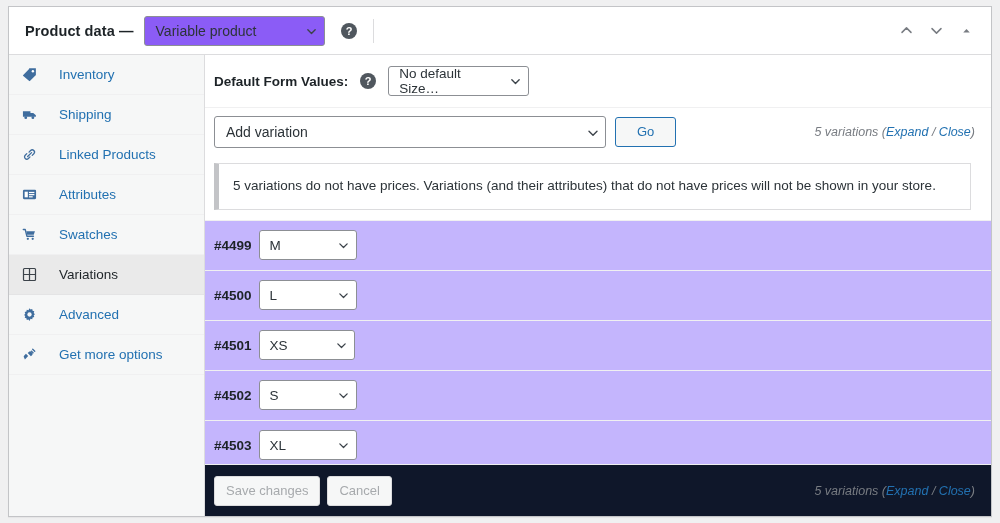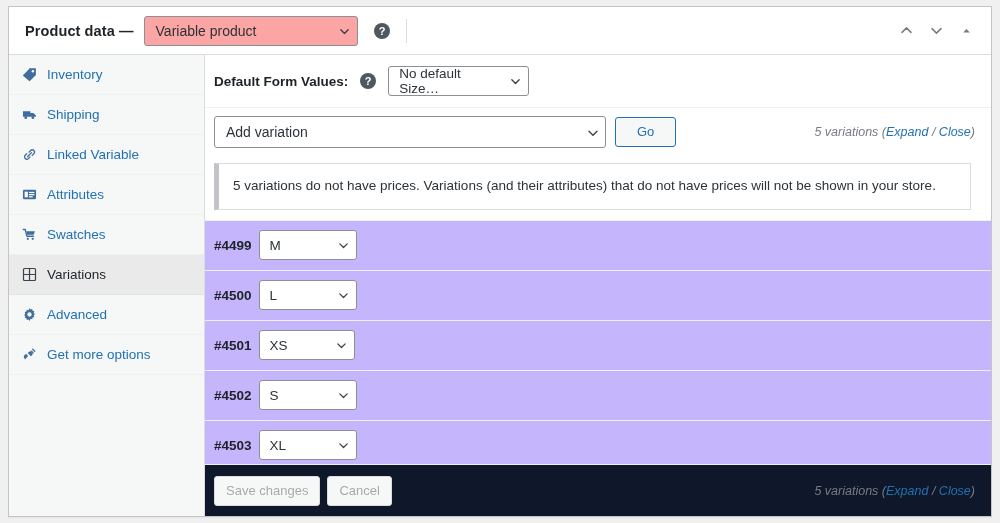--- a/index.html
+++ b/index.html
@@ -44,25 +44,25 @@
   .header-title {
     font-size: 14.5px;
     font-weight: bold;
     color: #1d2327;
     white-space: nowrap;
     letter-spacing: .1px;
   }
   .type-select {
     margin-left: 10px;
     position: relative;
-    width: 214px;
+    width: 181px;
     height: 30px;
     border: 1px solid #8c8f94;
     border-radius: 3px;
-    background: #fca5a5;
+    background: #8b5cf6;
     box-sizing: border-box;
     display: flex;
     align-items: center;
     padding: 0 44px 0 11px;
     font-size: 14px;
     color: #2c3338;
   }
   .type-select .caret,
   .sel .caret {
     position: absolute;
@@ -115,20 +115,21 @@
   .side-item {
     display: flex;
     align-items: center;
     height: 40px;
     padding-left: 12px;
     box-sizing: border-box;
     border-bottom: 1px solid #f0f0f1;
     font-size: 13.5px;
     color: #2271b1;
     cursor: pointer;
+    gap: 12px;
   }
   .side-item.active {
     background: #eaeaea;
     color: #1d2327;
     border-bottom-color: #e4e4e5;
   }
   .side-icon {
     width: 16px;
     height: 16px;
     flex: 0 0 16px;
@@ -359,21 +360,21 @@
           </span>
           <span class="side-label">Shipping</span>
         </div>
 
         <div class="side-item">
           <span class="side-icon">
             <svg viewBox="0 0 16 16" width="15" height="15">
                 <path d="M6 10.2 10.2 6M5.1 7.1 3.4 8.8a2.4 2.4 0 0 0 3.4 3.4l1.7-1.7M10.9 8.9l1.7-1.7a2.4 2.4 0 0 0-3.4-3.4L7.5 5.5" fill="none" stroke="#3f6d9e" stroke-width="1.4" stroke-linecap="round"></path>
               </svg>
           </span>
-          <span class="side-label">Linked Variable</span>
+          <span class="side-label">Linked Products</span>
         </div>
 
         <div class="side-item">
           <span class="side-icon">
             <svg viewBox="0 0 16 16" width="15" height="15">
                 <rect x="1" y="3" width="14" height="10" rx="1.2" fill="#3f6d9e"></rect>
                 <rect x="2.8" y="5" width="3.4" height="6" fill="#ffffff"></rect>
                 <rect x="7.4" y="5.2" width="5.8" height="1.3" fill="#ffffff"></rect>
                 <rect x="7.4" y="7.5" width="5.8" height="1.3" fill="#ffffff"></rect>
                 <rect x="7.4" y="9.8" width="4" height="1.3" fill="#ffffff"></rect>

